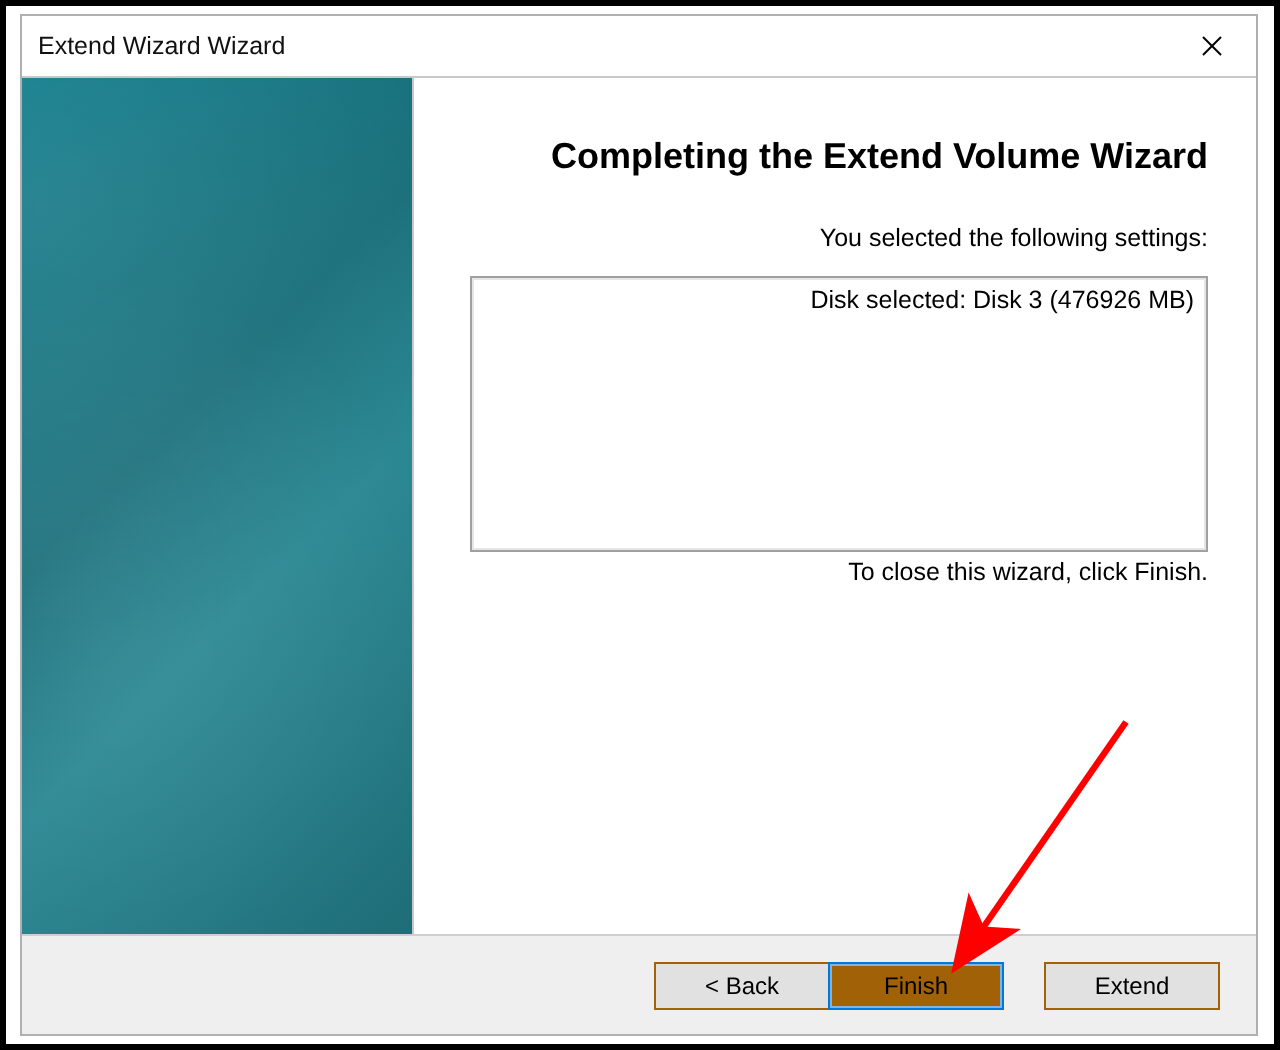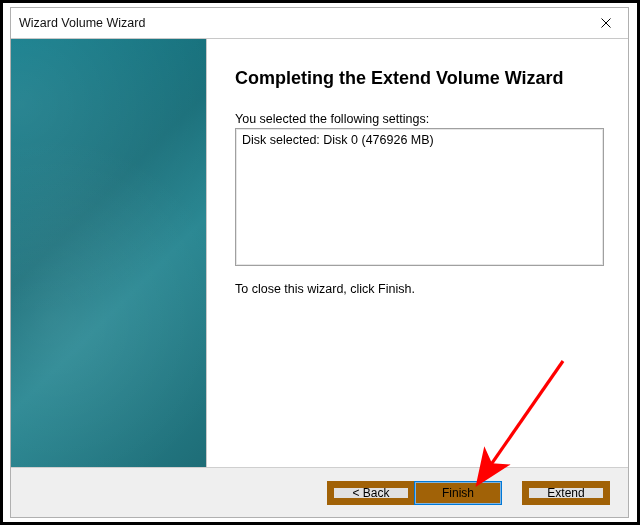--- a/index.html
+++ b/index.html
@@ -44,20 +44,21 @@
     cursor: default;
   }
   .titlebar .close-btn svg { display: block; }
 
   .body-area {
     flex: 1;
     display: flex;
     border-top: 0;
     position: relative;
     overflow: hidden;
+    text-align: right;
   }
   .sidebar {
     width: 196px;
     border-top: 1px solid #c8c8c8;
     border-right: 1px solid #c8c8c8;
     background:
       radial-gradient(ellipse 260px 260px at 40px 280px, rgba(255,255,255,0.08), rgba(255,255,255,0) 70%),
       radial-gradient(ellipse 300px 300px at 10px 65px, rgba(255,255,255,0.10), rgba(255,255,255,0) 70%),
       linear-gradient(135deg, #0f7b8a 0%, #196f7a 40%, #2b8893 60%, #1e6d77 100%);
     position: relative;
@@ -70,51 +71,51 @@
     background: #fff;
   }
   .content h1 {
     margin: 4px 0 22px 0;
     font-size: 18px;
     font-weight: 700;
     line-height: 1.25;
   }
   .lead {
     font-size: 12.5px;
-    margin-bottom: 2px;
+    margin-bottom: 12px;
   }
   .settings-box {
     width: 100%;
     height: 138px;
     border: 1px solid #a0a0a0;
     box-shadow: inset 0 0 0 1px #e6e6e6;
     padding: 4px 6px;
     font-size: 12.5px;
     background: #fff;
     overflow: auto;
   }
   .hint {
-    margin-top: 16px;
+    margin-top: 3px;
     font-size: 12.5px;
   }
 
   .footer {
     height: 50px;
     border-top: 1px solid #cfcfcf;
     background: #efefef;
     display: flex;
     align-items: center;
     justify-content: flex-end;
     padding: 0 18px;
     gap: 0;
   }
   .footer .btn {
     min-width: 88px;
     height: 24px;
-    border: 7px solid #a16207;
+    border: 1px solid #a16207;
     background: #e1e1e1;
     font-family: inherit;
     font-size: 12px;
     color: #000;
     padding: 0 10px;
     cursor: default;
     display: inline-flex;
     align-items: center;
     justify-content: center;
   }
@@ -132,36 +133,36 @@
     pointer-events: none;
   }
 </style>
 </head>
 <body>
 
 <div class="outer-border">
   <div class="window">
 
     <div class="titlebar">
-      <span class="title">Wizard Volume Wizard</span>
+      <span class="title">Extend Wizard Wizard</span>
       <div class="close-btn">
         <svg width="10" height="10" viewBox="0 0 10 10">
           <line x1="0.5" y1="0.5" x2="9.5" y2="9.5" stroke="#000" stroke-width="1"></line>
           <line x1="9.5" y1="0.5" x2="0.5" y2="9.5" stroke="#000" stroke-width="1"></line>
         </svg>
       </div>
     </div>
 
     <div class="body-area">
       <div class="sidebar"></div>
       <div class="content">
         <h1>Completing the Extend Volume Wizard</h1>
         <div class="lead">You selected the following settings:</div>
         <div class="settings-box">
-          <div>Disk selected: Disk 0 (476926 MB)</div>
+          <div>Disk selected: Disk 3 (476926 MB)</div>
         </div>
         <div class="hint">To close this wizard, click Finish.</div>
       </div>
     </div>
 
     <div class="footer">
       <button class="btn">&lt; Back</button>
       <button class="btn finish">Finish</button>
       <span class="gap"></span>
       <button class="btn">Extend</button>

